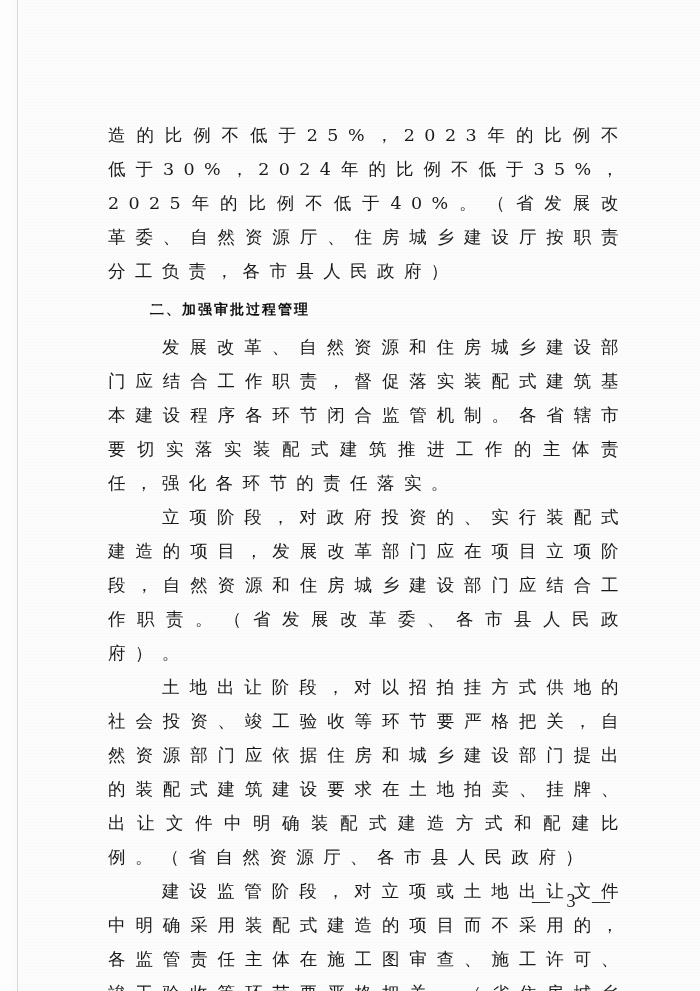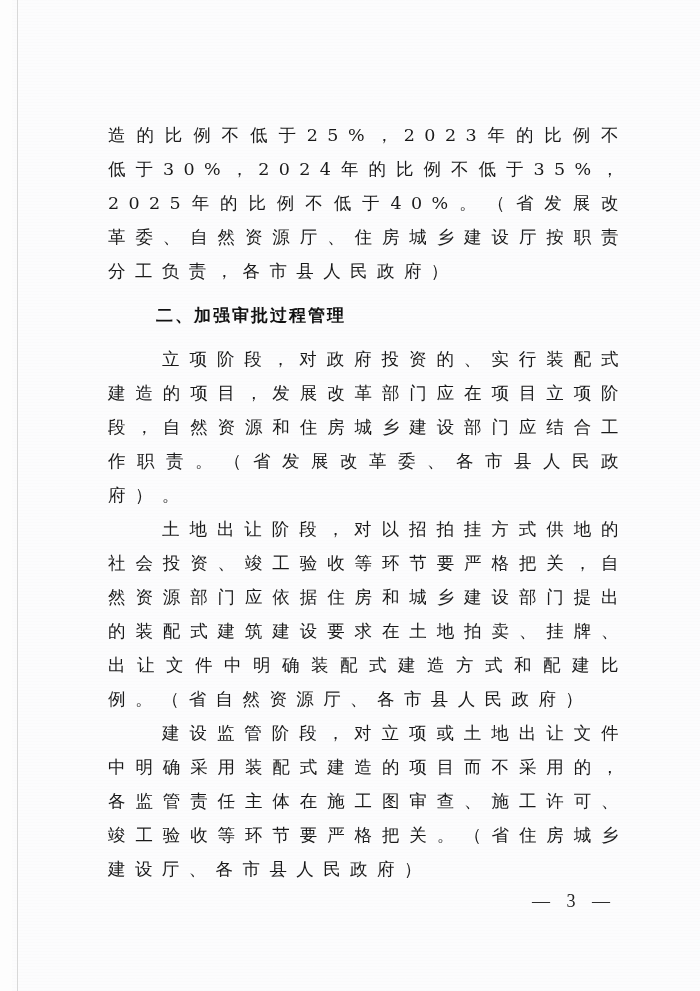--- a/index.html
+++ b/index.html
@@ -40,25 +40,25 @@
       font-size: 17.5px;
       line-height: 34px;
       letter-spacing: 9.4px;
       text-align: justify;
       word-break: break-all;
     }
     .para.indent {
       text-indent: 54px;
     }
     .heading {
-      margin: 10px;
+      margin: 4px;
       padding-left: 38px;
       font-family: "DejaVu Sans", "Liberation Sans", sans-serif;
       font-weight: bold;
-      font-size: 17px;
+      font-size: 14px;
       line-height: 34px;
       letter-spacing: 2px;
       color: #111;
     }
     .page-number {
       position: absolute;
       left: 520px;
       top: 891px;
       font-family: "Liberation Serif", "DejaVu Serif", serif;
       font-size: 18px;
@@ -71,20 +71,21 @@
 <body>
 
 <div class="page">
   <div class="left-edge"></div>
 
   <div class="content">
     <p class="para">造的比例不低于25%，2023年的比例不低于30%，2024年的比例不低于35%，2025年的比例不低于40%。（省发展改革委、自然资源厅、住房城乡建设厅按职责分工负责，各市县人民政府）</p>
 
     <p class="heading">二、加强审批过程管理</p>
 
+    <p class="para indent">发展改革、自然资源和住房城乡建设部门应结合工作职责，督促落实装配式建筑基本建设程序各环节闭合监管机制。各省辖市要切实落实装配式建筑推进工作的主体责任，强化各环节的责任落实。</p>
 
     <p class="para indent">立项阶段，对政府投资的、实行装配式建造的项目，发展改革部门应在项目立项阶段，自然资源和住房城乡建设部门应结合工作职责。（省发展改革委、各市县人民政府）。</p>
 
     <p class="para indent">土地出让阶段，对以招拍挂方式供地的社会投资、竣工验收等环节要严格把关，自然资源部门应依据住房和城乡建设部门提出的装配式建筑建设要求在土地拍卖、挂牌、出让文件中明确装配式建造方式和配建比例。（省自然资源厅、各市县人民政府）</p>
 
     <p class="para indent">建设监管阶段，对立项或土地出让文件中明确采用装配式建造的项目而不采用的，各监管责任主体在施工图审查、施工许可、竣工验收等环节要严格把关。（省住房城乡建设厅、各市县人民政府）</p>
 
   </div>
 
   <div class="page-number">— 3 —</div>

